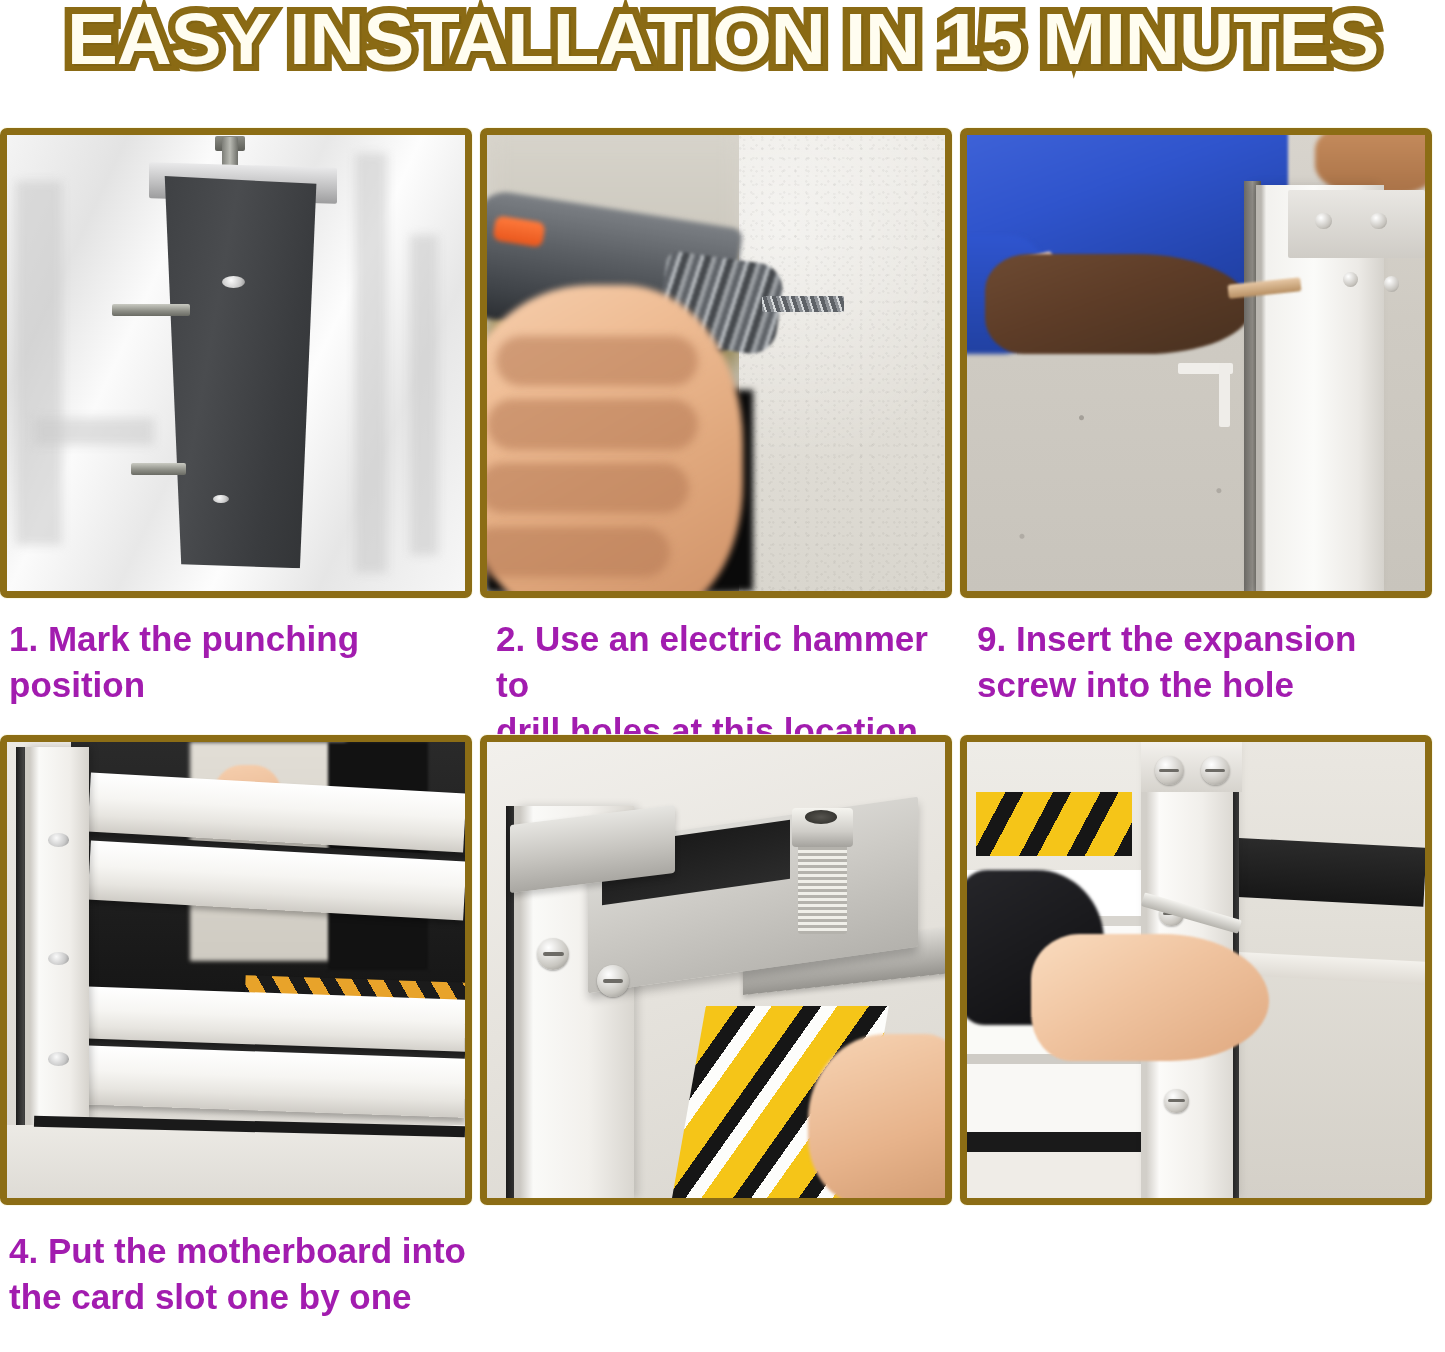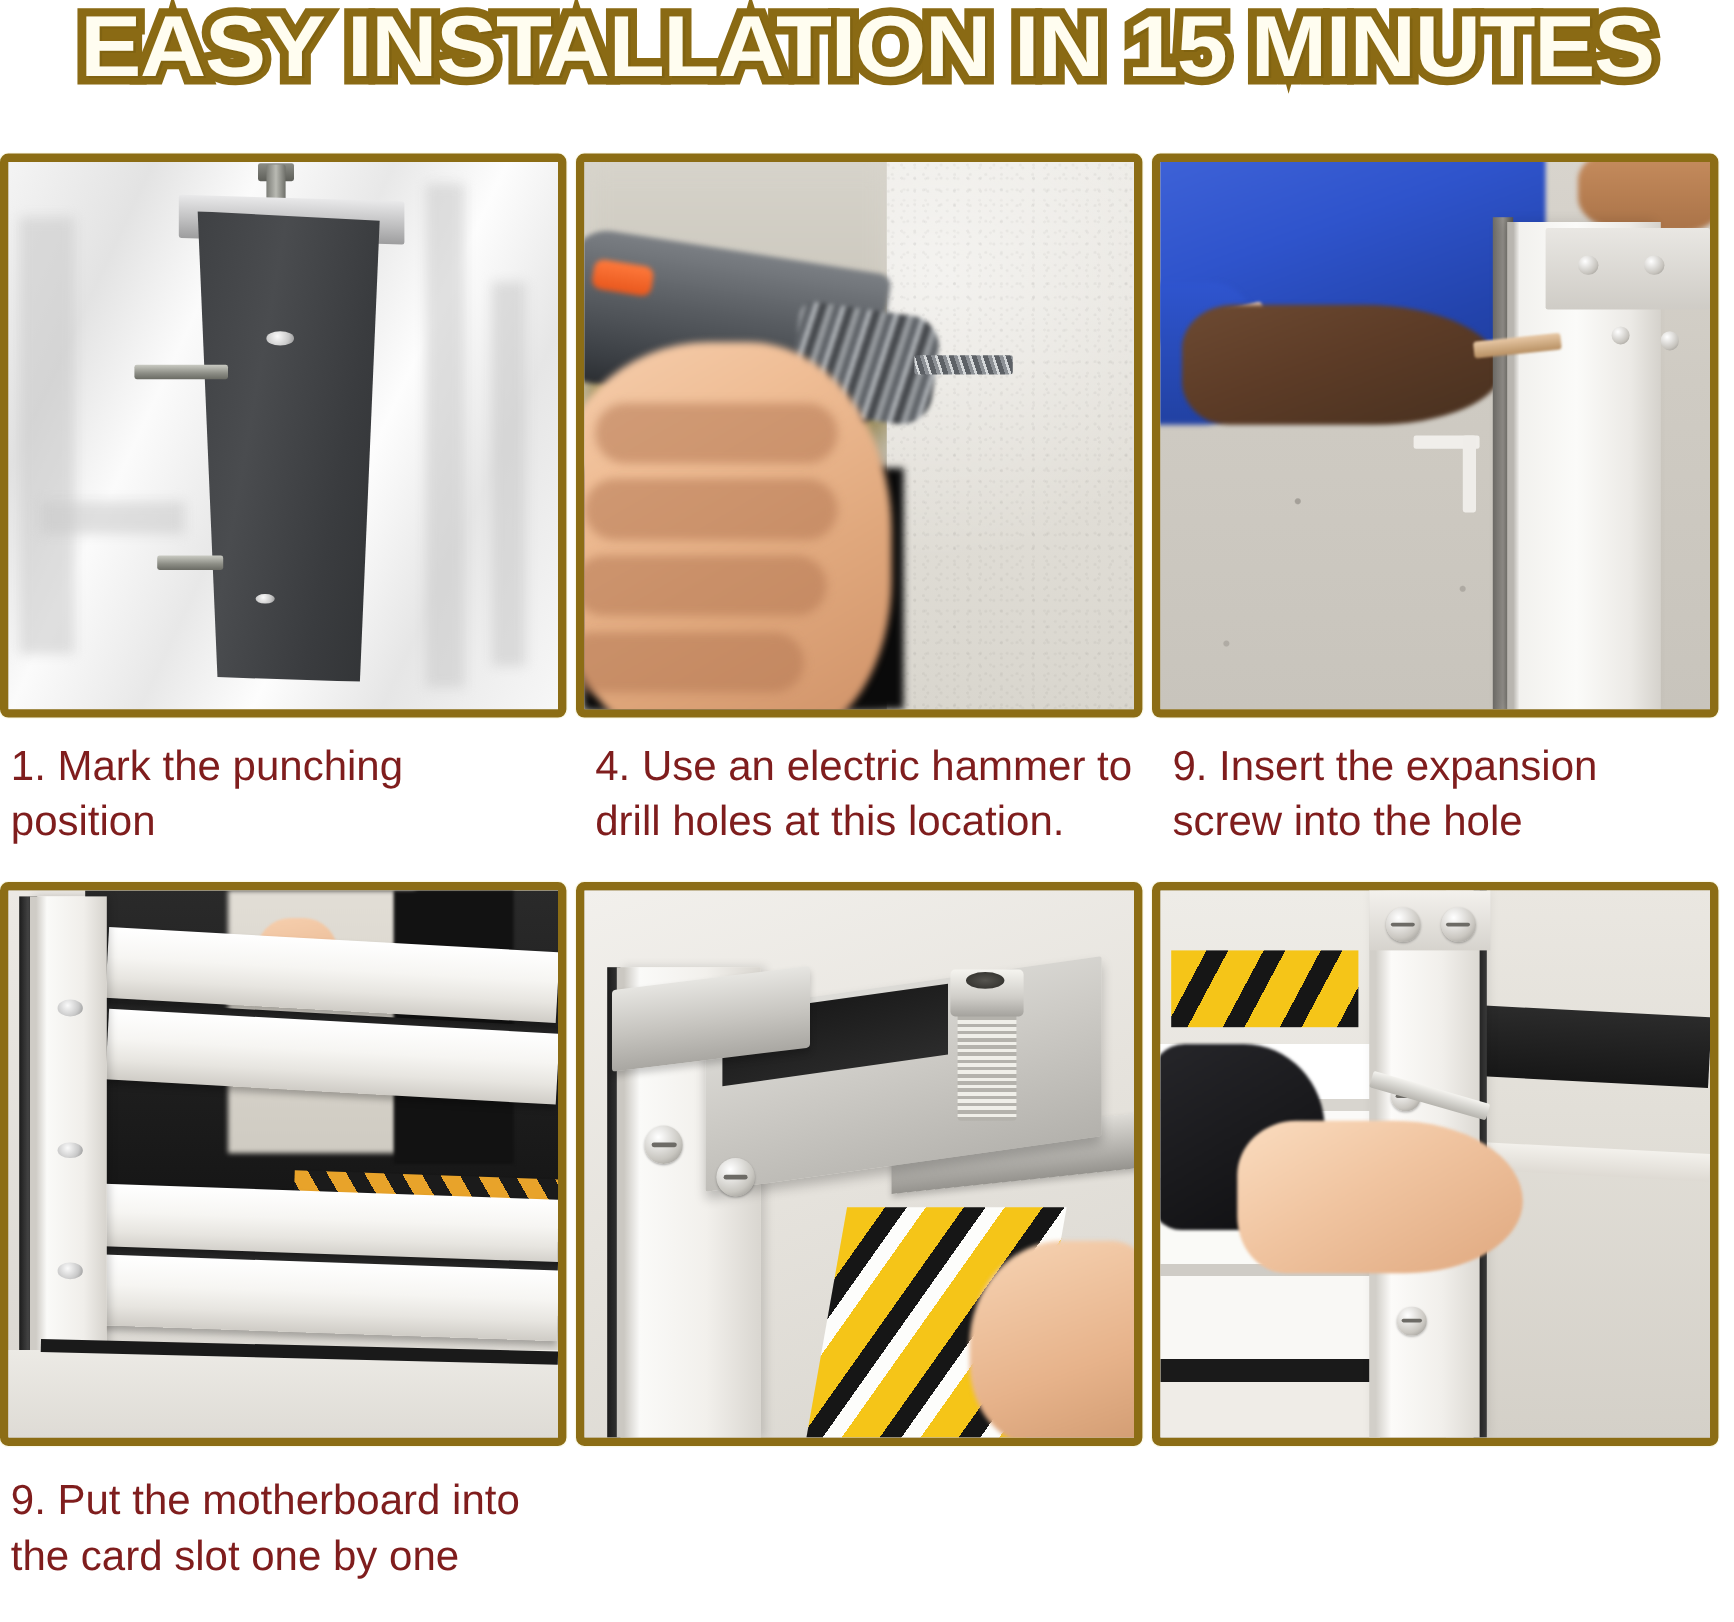--- a/index.html
+++ b/index.html
@@ -436,24 +436,24 @@
   }
   .p6-driver{
     position:absolute; left:38%; top:36%; width:22%; height:3%;
     background: linear-gradient(180deg,#f4f3ef,#b6b4ae);
     border-radius:2px; transform: rotate(16deg);
   }
 
   
   .caption {
     font-family: "Liberation Sans Narrow", "Liberation Sans", sans-serif;
-    font-weight: 400;
+    font-weight: 700;
     font-size: 35px;
     line-height: 46px;
-    color: #7f1d1d;
+    color: #a21caf;
     letter-spacing: 0px;
     padding: 6px 14px 0 9px;
     white-space: pre-line;
   }
   .cell.col2 .caption { padding-left: 16px; }
   .cell.col3 .caption { padding-left: 17px; }
 </style>
 </head>
 <body>
 
@@ -525,21 +525,21 @@
           <div class="p3-allen2"></div>
           <div class="p3-tool"></div>
         </div>
       </div>
     </div>
 
     <div class="cell col1">
       <div class="caption">1. Mark the punching position</div>
     </div>
     <div class="cell col2">
-      <div class="caption">4. Use an electric hammer to
+      <div class="caption">2. Use an electric hammer to
 drill holes at this location.</div>
     </div>
     <div class="cell col3">
       <div class="caption">9. Insert the expansion
 screw into the hole</div>
     </div>
 
     <div class="cell col1">
       <div class="photo">
         <div class="scene">
@@ -604,18 +604,18 @@
           <div class="p6-screw6" style="left:42%;top:35%;width:5.4%;height:5.4%;"></div>
           <div class="p6-screw6" style="left:43%;top:76%;width:5.4%;height:5.4%;"></div>
           <div class="p6-sleeve"></div>
           <div class="p6-hand6"></div>
           <div class="p6-driver"></div>
         </div>
       </div>
     </div>
 
     <div class="cell col1">
-      <div class="caption">9. Put the motherboard into
+      <div class="caption">4. Put the motherboard into
 the card slot one by one</div>
     </div>
 
   </div>
 </div>
 
 </body></html>

